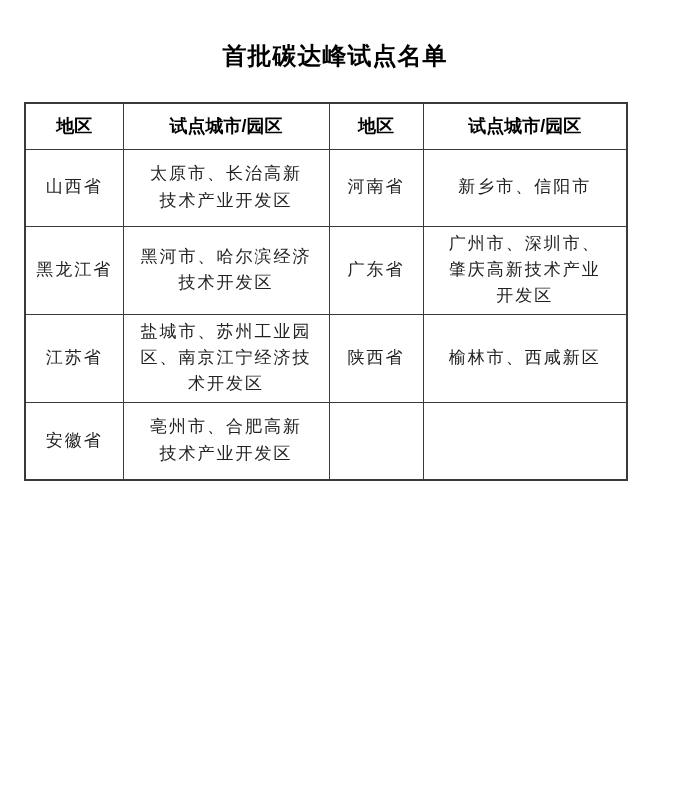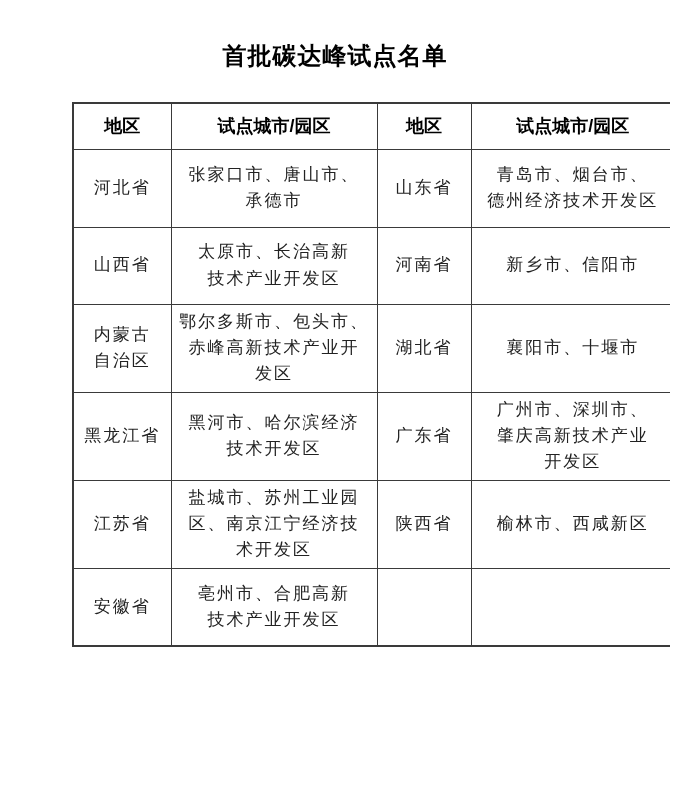--- a/index.html
+++ b/index.html
@@ -23,21 +23,21 @@
     text-align: center;
     font-family: "Liberation Sans", "DejaVu Sans", sans-serif;
     font-weight: 700;
     font-size: 24px;
     letter-spacing: 1px;
     color: #000000;
   }
   table.pilot-table {
     border-collapse: collapse;
     table-layout: fixed;
-    margin: 30px 0 0 72px;
+    margin: 30px 0 0 24px;
     width: 602px;
     border: 2px solid #3a3a3a;
   }
   .pilot-table th,
   .pilot-table td {
     border: 1px solid #3a3a3a;
     text-align: center;
     vertical-align: middle;
     padding: 4px 6px;
     box-sizing: border-box;
@@ -85,43 +85,26 @@
     </colgroup>
     <thead>
       <tr class="hdr">
         <th>地区</th>
         <th>试点城市/园区</th>
         <th>地区</th>
         <th>试点城市/园区</th>
       </tr>
     </thead>
     <tbody>
-      <tr class="r0">
-        <td>河北省</td>
-        <td>张家口市、唐山市、
-承德市</td>
-        <td>山东省</td>
-        <td>青岛市、烟台市、
-德州经济技术开发区</td>
-      </tr>
       <tr class="r1">
         <td>山西省</td>
         <td>太原市、长治高新
 技术产业开发区</td>
         <td>河南省</td>
         <td>新乡市、信阳市</td>
-      </tr>
-      <tr class="r2">
-        <td>内蒙古
-自治区</td>
-        <td>鄂尔多斯市、包头市、
-赤峰高新技术产业开
-发区</td>
-        <td>湖北省</td>
-        <td>襄阳市、十堰市</td>
       </tr>
       <tr class="r4">
         <td>黑龙江省</td>
         <td>黑河市、哈尔滨经济
 技术开发区</td>
         <td>广东省</td>
         <td>广州市、深圳市、
 肇庆高新技术产业
 开发区</td>
       </tr>

